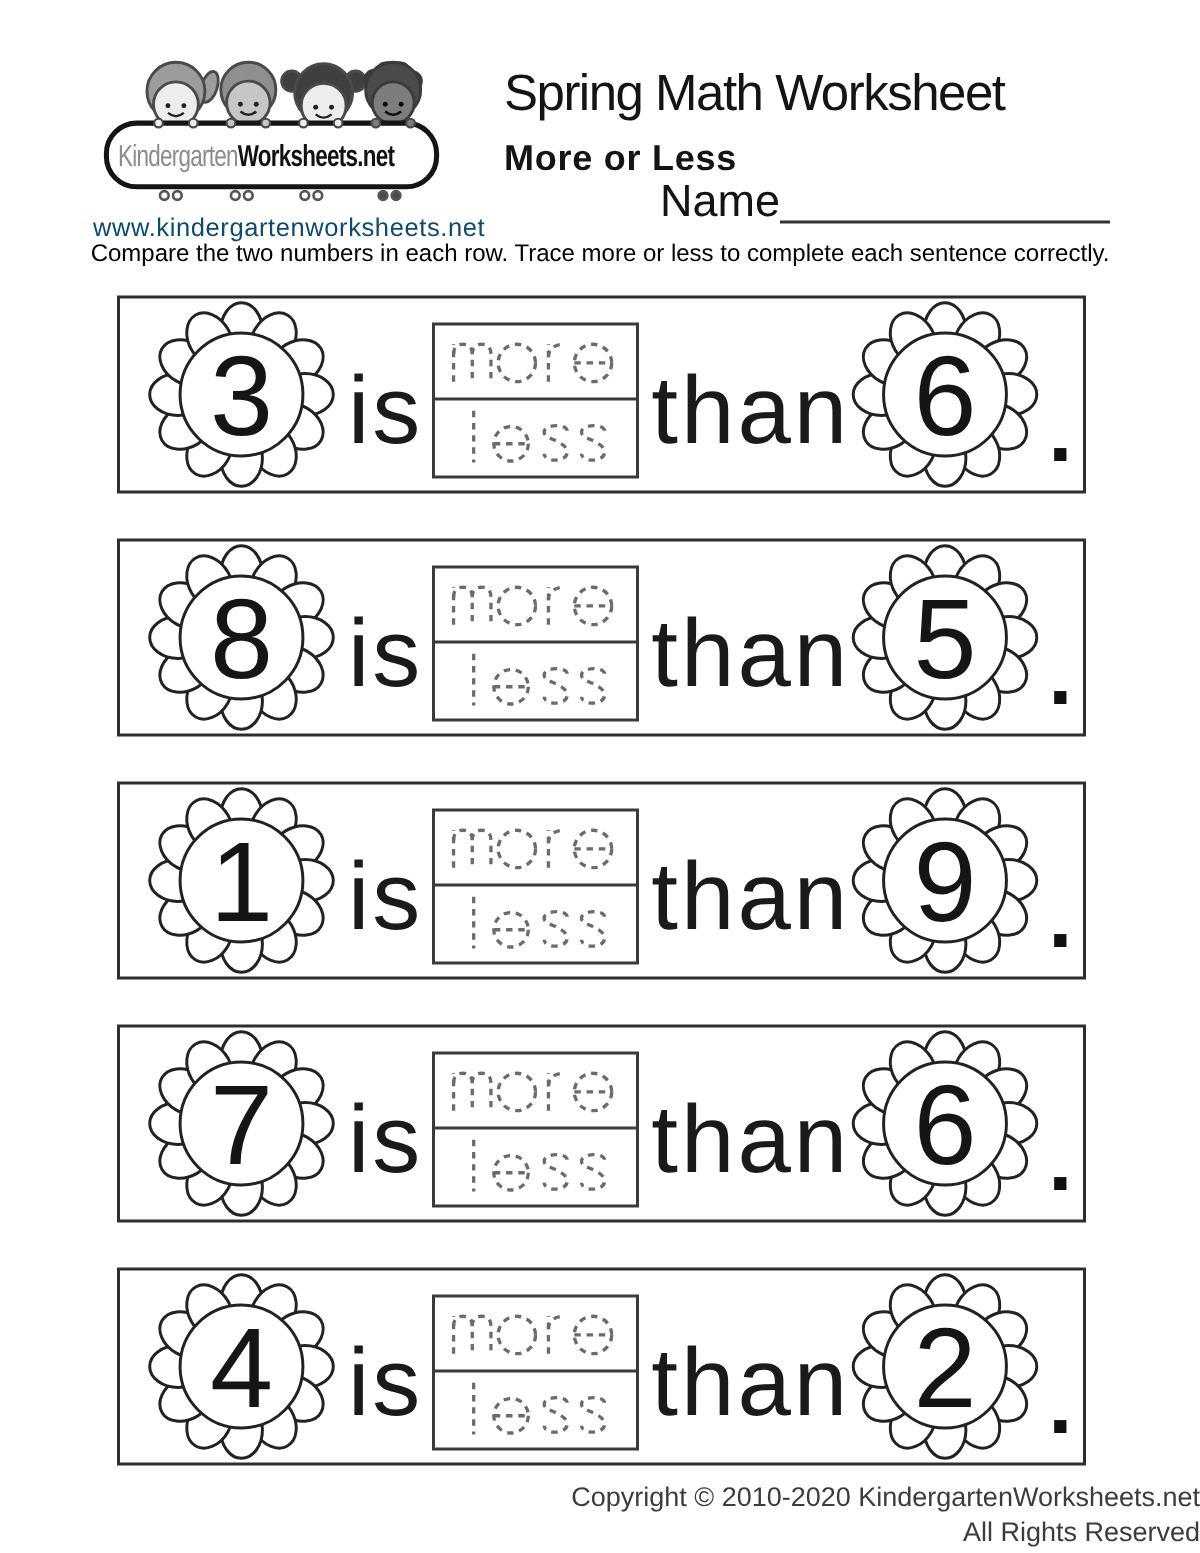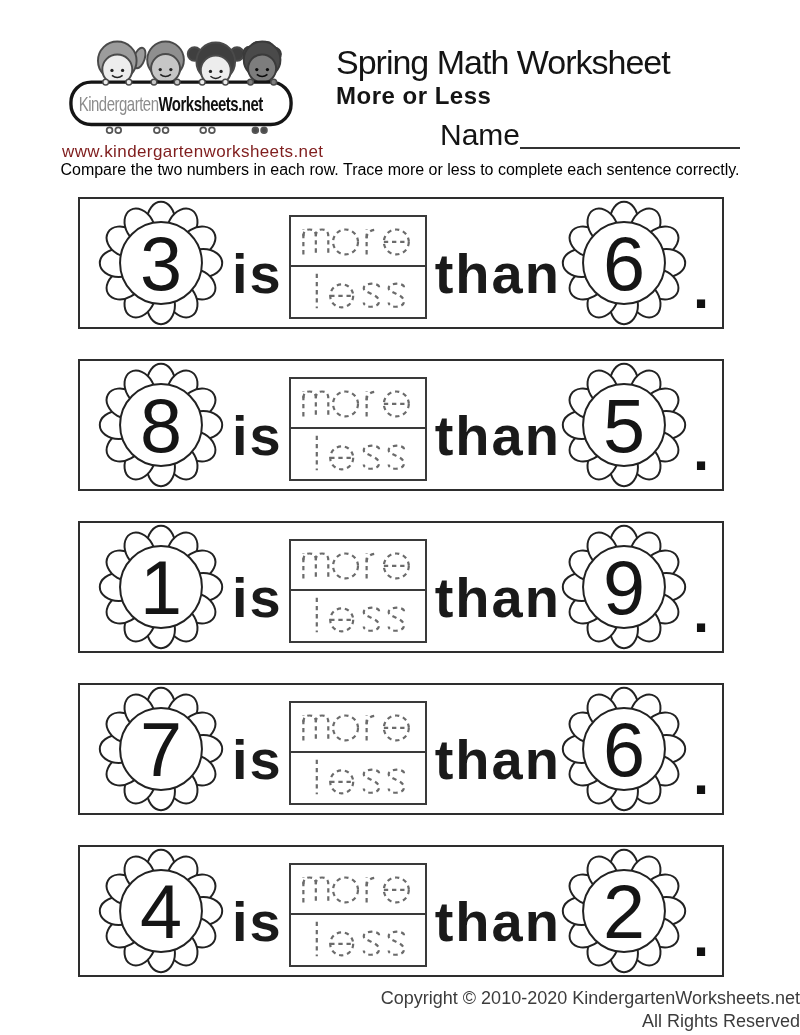--- a/index.html
+++ b/index.html
@@ -7,30 +7,30 @@
   .page {
     position:relative; width:800px; height:1035px; background:#fff;
     font-family:"Liberation Sans", sans-serif; color:#111; overflow:hidden;
   }
 
   
   .logo-wrap { position:absolute; left:52px; top:28px; width:262px; }
   .logo-svg { display:block; width:258px; height:112px; }
   .logo-url {
     margin-top:2px; padding-left:10px;
-    font-size:17px; letter-spacing:0.4px; color:#7f1d1d;
+    font-size:17px; letter-spacing:0.4px; color:#0c4a6e;
   }
   .title-block { position:absolute; left:336px; top:26px; }
   .title {
     font-size:34px; font-weight:400; letter-spacing:-1px; color:#141414;
     white-space:nowrap;
     margin-top:17px;
   }
   .subtitle {
-    font-size:24px; font-weight:700; letter-spacing:0.5px; color:#141414;
+    margin-top:10px; font-size:24px; font-weight:700; letter-spacing:0.5px; color:#141414;
   }
   .name-line {
     position:absolute; left:440px; top:118px; display:flex; align-items:flex-end;
   }
   .name-label { font-size:30px; color:#141414; }
   .name-rule { width:220px; height:1px; border-bottom:2.5px solid #333; margin-bottom:3px; }
 
   .instructions {
     position:absolute; top:161px; left:0; width:100%;
     text-align:center; font-size:16px; color:#000;
@@ -43,21 +43,21 @@
     height:132px; margin-bottom:30px;
     border:2px solid #2e2e2e; background:#fff; padding:0 8px;
   }
   .flower { width:126px; height:126px; flex:none; margin-left:10px; }
   .flower-right { margin-left:0; }
   .fnum {
     font-family:"Liberation Sans", sans-serif; font-size:84px; font-weight:400;
     fill:#151515; text-anchor:middle;
   }
   .word {
-    font-size:56px; font-weight:700; letter-spacing:2px; color:#1a1a1a;
+    font-size:64px; font-weight:400; letter-spacing:2px; color:#1a1a1a;
     transform:translateY(10px); white-space:nowrap;
   }
   .w-is   { margin-left:8px; }
   .w-than { margin-left:8px; }
   .trace-box {
     margin-left:6px; margin-top:8px; flex:none;
     width:138px; border:2px solid #3a3a3a; background:#fff;
   }
   .trace-cell {
     height:50px; display:flex; align-items:center; justify-content:center;

